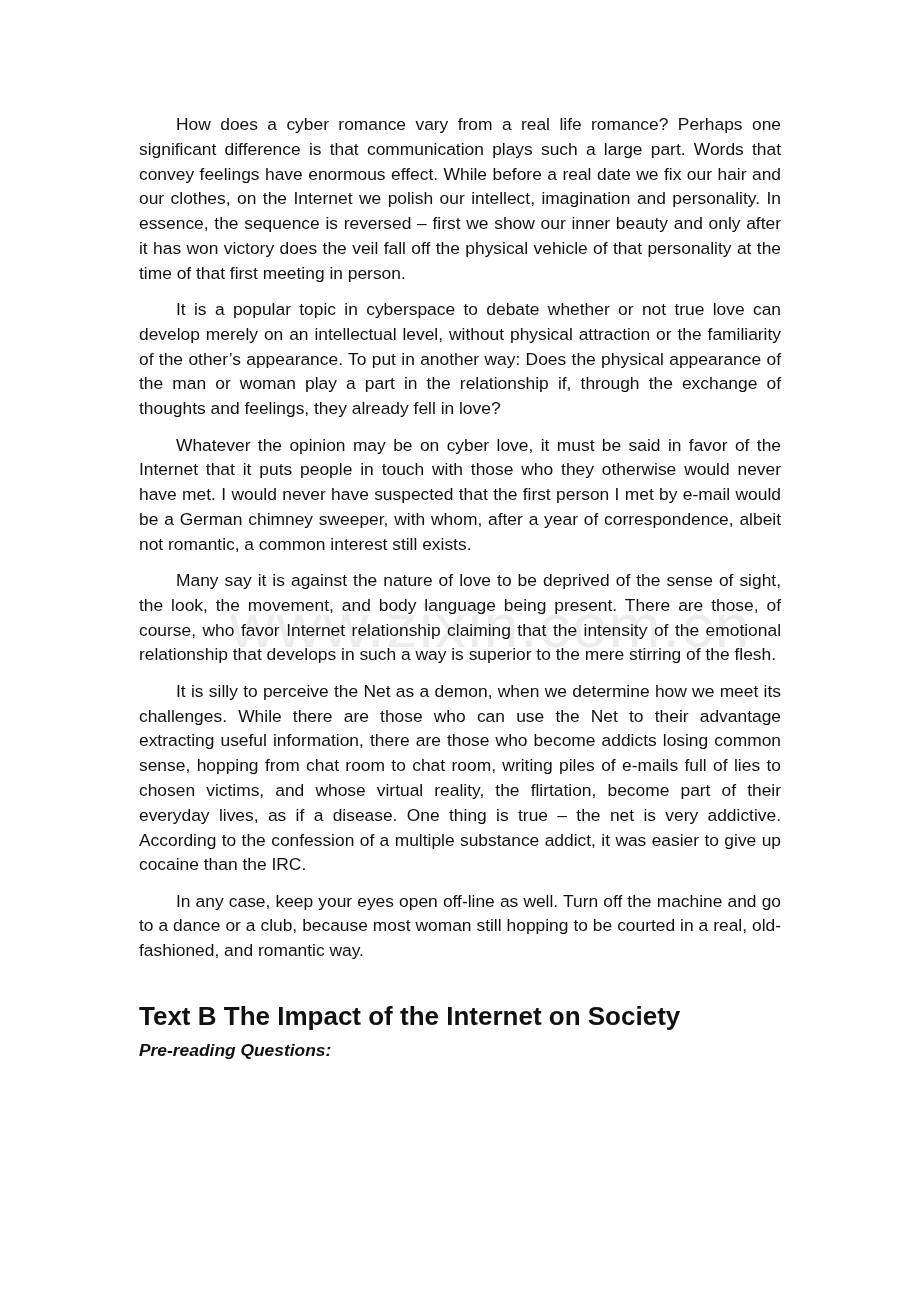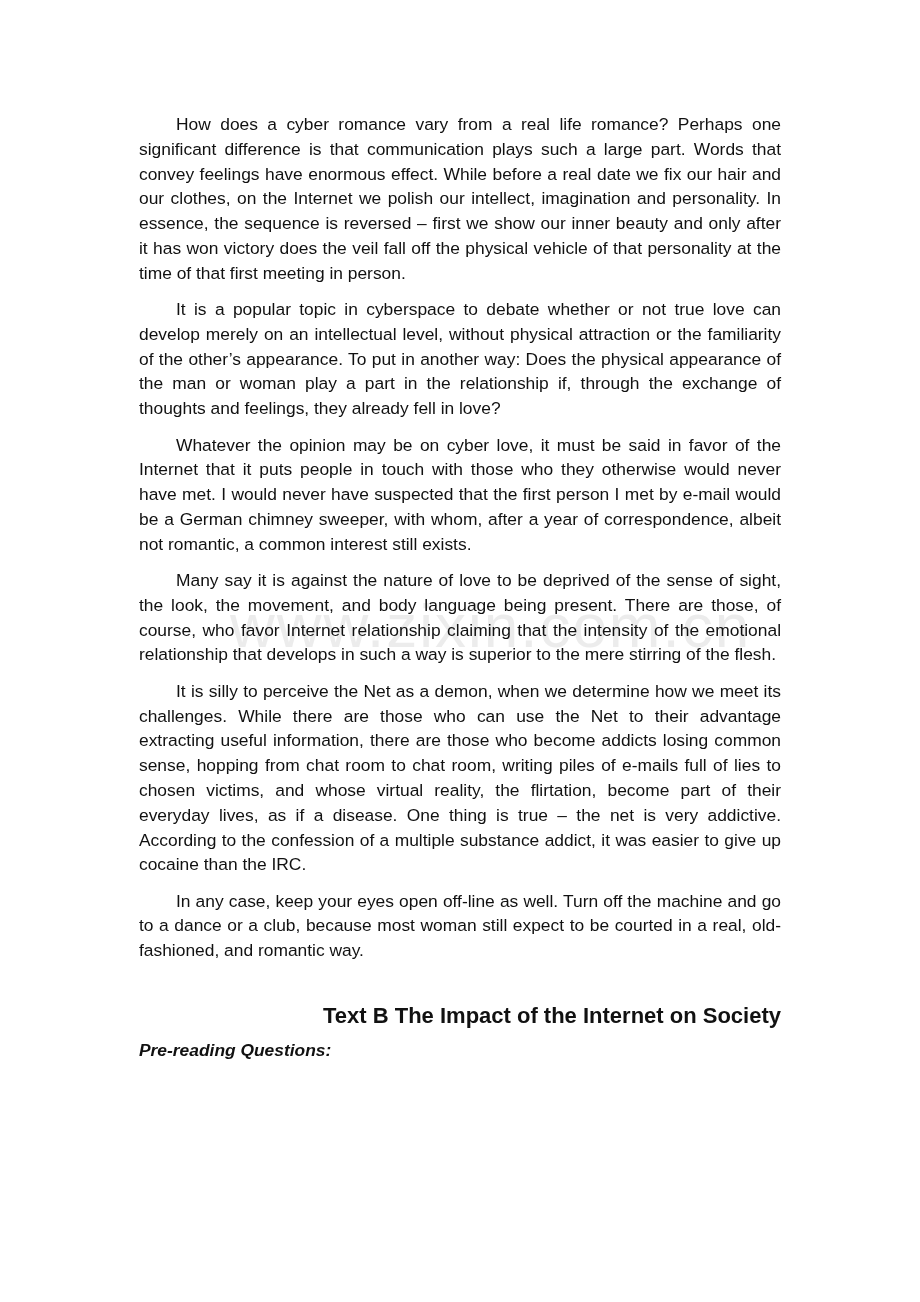--- a/index.html
+++ b/index.html
@@ -5,37 +5,37 @@
   html, body { margin: 0; padding: 0; background: #ffffff; }
   body { width: 920px; height: 1302px; position: relative; overflow: hidden; }
   .page {
     position: absolute; left: 139px; top: 112px; width: 642px;
     font-family: "Liberation Sans", sans-serif; font-size: 17.4px;
     line-height: 24.8px; color: #111111;
   }
   .para { margin: 0 0 11.5px 0; text-align: justify; text-indent: 37px; }
   .para.first { text-indent: 0; }
   .heading {
-    margin: 38px 0 6px 0; text-align: right; font-weight: bold;
-    font-size: 22px; line-height: 30px;
+    margin: 38px 0 6px 0; text-align: left; font-weight: bold;
+    font-size: 26px; line-height: 30px;
   }
   .subheading { margin: 0; font-weight: bold; font-size: 17.4px; line-height: 26px; font-style: italic; }
   .watermark {
     position: absolute; left: 230px; top: 590px;
     font-family: "Liberation Sans", sans-serif; font-size: 62px;
     color: rgba(200,200,200,0.35); letter-spacing: 2px; pointer-events: none;
   }
 </style>
 </head>
 <body>
 
 <div class="watermark">www.zixin.com.cn</div>
 
 <div class="page">
   <p class="para">How does a cyber romance vary from a real life romance? Perhaps one significant difference is that communication plays such a large part. Words that convey feelings have enormous effect. While before a real date we fix our hair and our clothes, on the Internet we polish our intellect, imagination and personality. In essence, the sequence is reversed – first we show our inner beauty and only after it has won victory does the veil fall off the physical vehicle of that personality at the time of that first meeting in person.</p>
   <p class="para">It is a popular topic in cyberspace to debate whether or not true love can develop merely on an intellectual level, without physical attraction or the familiarity of the other’s appearance. To put in another way: Does the physical appearance of the man or woman play a part in the relationship if, through the exchange of thoughts and feelings, they already fell in love?</p>
   <p class="para">Whatever the opinion may be on cyber love, it must be said in favor of the Internet that it puts people in touch with those who they otherwise would never have met. I would never have suspected that the first person I met by e-mail would be a German chimney sweeper, with whom, after a year of correspondence, albeit not romantic, a common interest still exists.</p>
   <p class="para">Many say it is against the nature of love to be deprived of the sense of sight, the look, the movement, and body language being present. There are those, of course, who favor Internet relationship claiming that the intensity of the emotional relationship that develops in such a way is superior to the mere stirring of the flesh.</p>
   <p class="para">It is silly to perceive the Net as a demon, when we determine how we meet its challenges. While there are those who can use the Net to their advantage extracting useful information, there are those who become addicts losing common sense, hopping from chat room to chat room, writing piles of e-mails full of lies to chosen victims, and whose virtual reality, the flirtation, become part of their everyday lives, as if a disease. One thing is true – the net is very addictive. According to the confession of a multiple substance addict, it was easier to give up cocaine than the IRC.</p>
-  <p class="para">In any case, keep your eyes open off-line as well. Turn off the machine and go to a dance or a club, because most woman still expect to be courted in a real, old-fashioned, and romantic way.</p>
+  <p class="para">In any case, keep your eyes open off-line as well. Turn off the machine and go to a dance or a club, because most woman still hopping to be courted in a real, old-fashioned, and romantic way.</p>
   <h2 class="heading">Text B The Impact of the Internet on Society</h2>
   <p class="subheading">Pre-reading Questions:</p>
 </div>
 
 </body></html>

